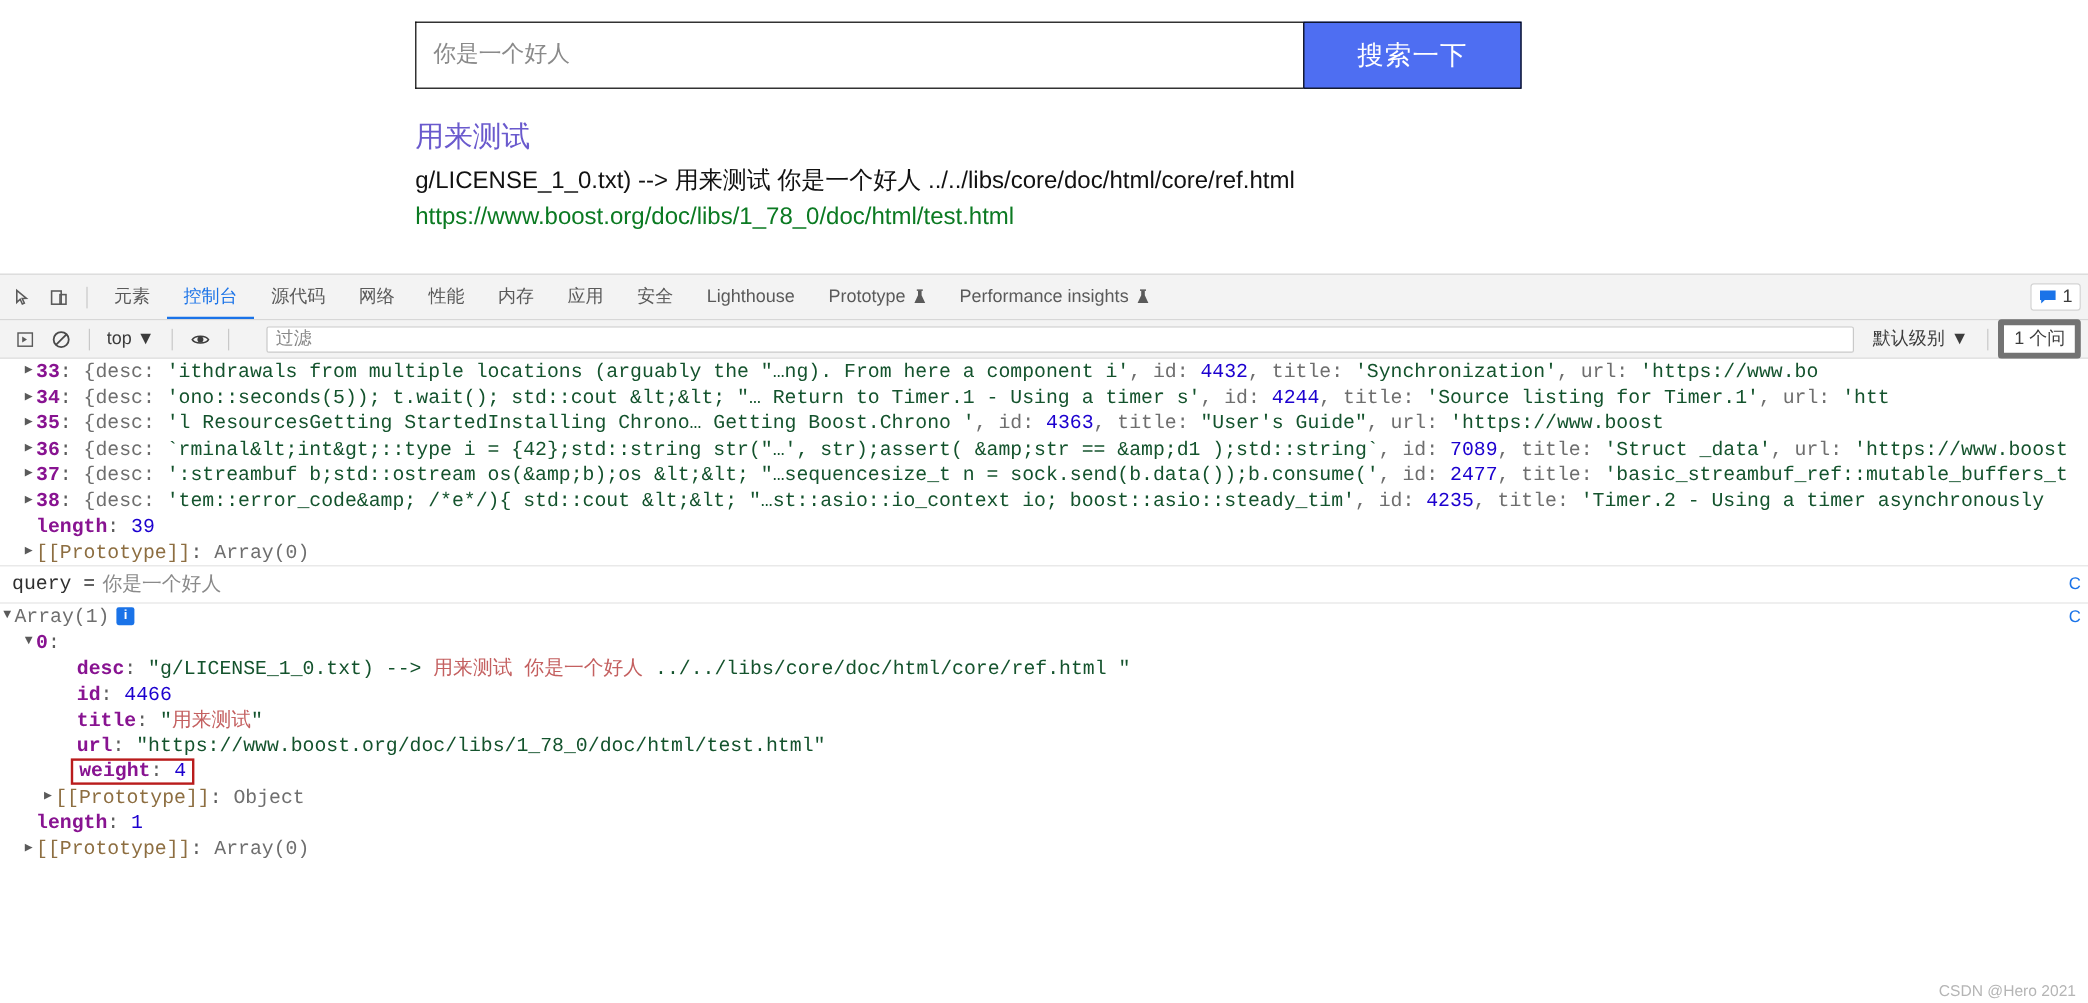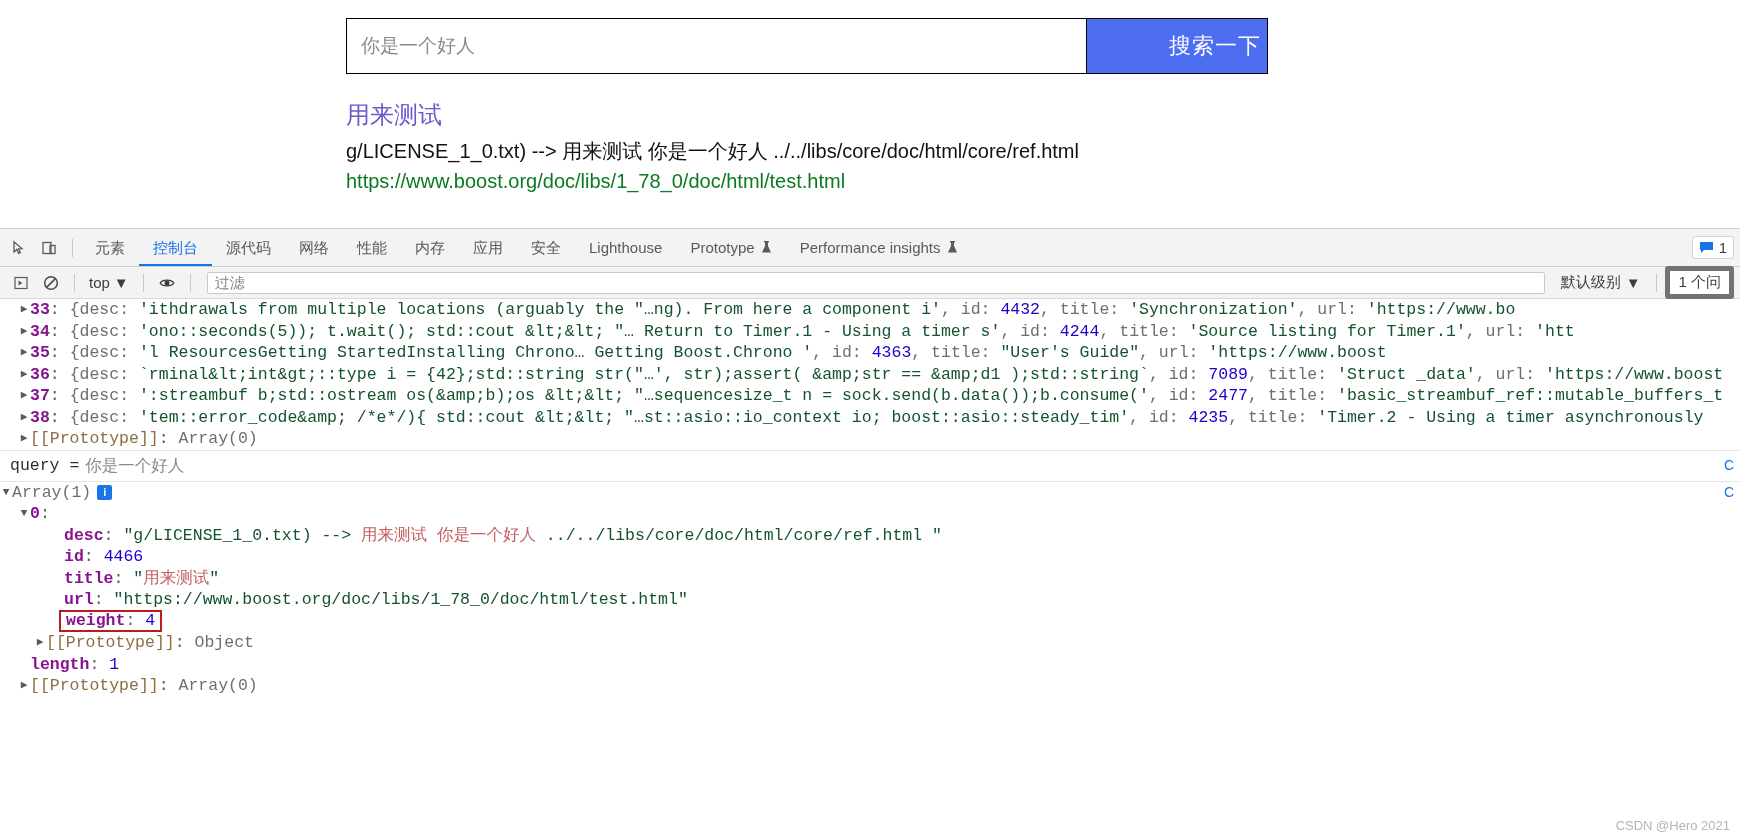--- a/index.html
+++ b/index.html
@@ -52,21 +52,20 @@
     width: 182px;
     height: 56px;
     box-sizing: border-box;
     background: #4e6ef2;
     border: 1px solid #000000;
     color: #ffffff;
     font-family: "Liberation Sans", sans-serif;
     font-size: 22px;
     cursor: pointer;
     letter-spacing: 1px;
-    text-align: right;
   }
 
   .results {
     position: absolute;
     left: 346px;
     top: 98px;
     width: 1100px;
   }
   .result-title {
     font-size: 24px;
@@ -190,21 +189,21 @@
     cursor: pointer;
     display: flex;
     align-items: center;
     gap: 4px;
     white-space: nowrap;
     text-align: center;
   }
   .filter-input {
     flex: 1 1 auto;
     height: 22px;
-    margin-left: 8px;
+    margin-left: 23px;
     margin-right: 8px;
     border: 1px solid #c9c9c9;
     border-radius: 2px;
     background: #fff;
     font-size: 15px;
     color: #15803d;
     padding: 0 7px;
     outline: none;
     box-sizing: border-box;
     min-width: 40px;
@@ -490,20 +489,24 @@
         </div>
         <div class="cline ind1">
           <span class="arrow">▶</span>
           <span><span class="k-idx">37</span><span class="k-punct">: </span><span class="k-gray">{desc: </span><span class="k-str">':streambuf b;std::ostream os(&amp;amp;b);os &amp;lt;&amp;lt; "…sequencesize_t n = sock.send(b.data());b.consume('</span><span class="k-gray">, id: </span><span class="k-num">2477</span><span class="k-gray">, title: </span><span class="k-str">'basic_streambuf_ref::mutable_buffers_t</span></span>
         </div>
         <div class="cline ind1">
           <span class="arrow">▶</span>
           <span><span class="k-idx">38</span><span class="k-punct">: </span><span class="k-gray">{desc: </span><span class="k-str">'tem::error_code&amp;amp; /*e*/){  std::cout &amp;lt;&amp;lt; "…st::asio::io_context io;  boost::asio::steady_tim'</span><span class="k-gray">, id: </span><span class="k-num">4235</span><span class="k-gray">, title: </span><span class="k-str">'Timer.2 - Using a timer asynchronously</span></span>
         </div>
         <div class="cline ind1">
+          <span class="arrow"></span>
+          <span><span class="k-prop">length</span><span class="k-punct">: </span><span class="k-num">39</span></span>
+        </div>
+        <div class="cline ind1">
           <span class="arrow">▶</span>
           <span><span class="k-proto">[[Prototype]]</span><span class="k-punct">: </span><span class="k-gray">Array(0)</span></span>
         </div>
       </div>
 
     <div class="query-line">
       <span>query = </span>
       <span class="query-cjk">你是一个好人</span>
       <span class="src-link">C</span>
     </div>

